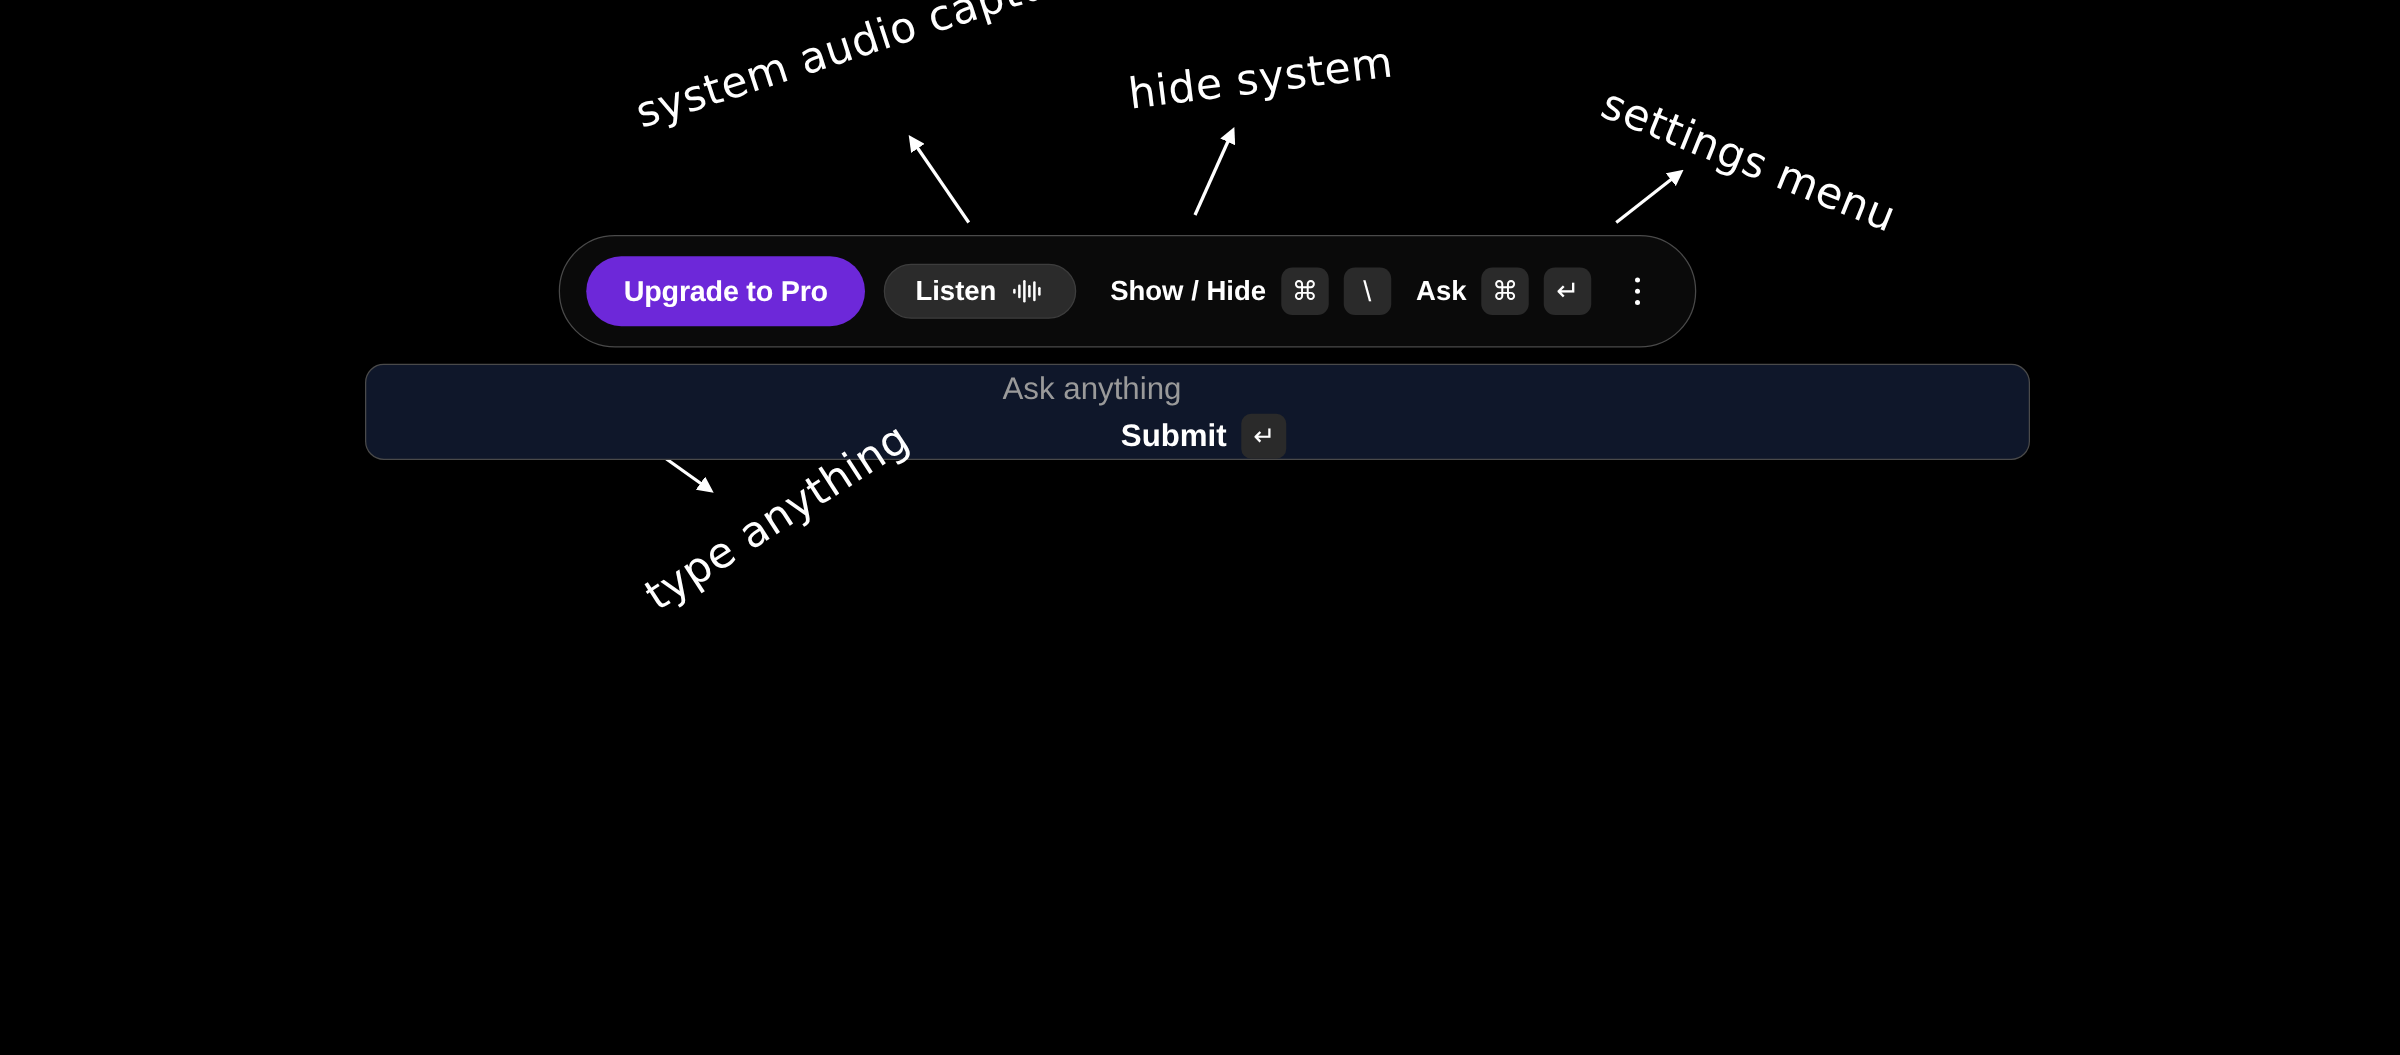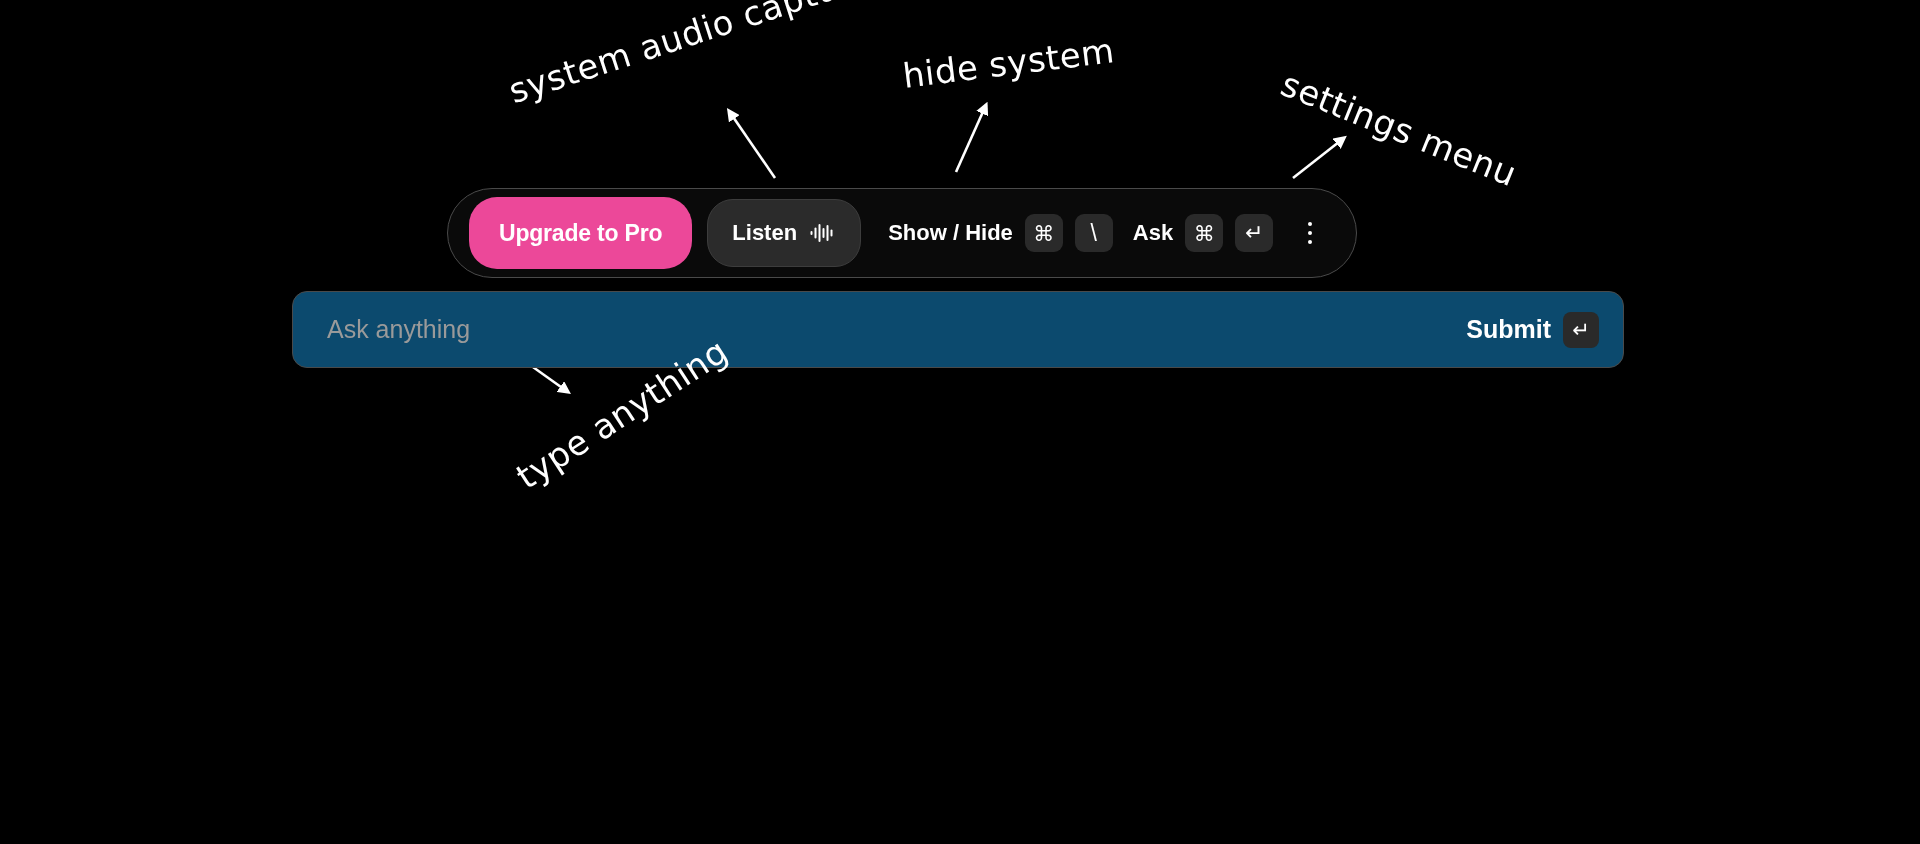--- a/index.html
+++ b/index.html
@@ -30,40 +30,40 @@
     display: flex;
     align-items: center;
     padding: 0 28px 0 21px;
     gap: 0;
   }
 
   .upgrade-btn {
     display: flex;
     align-items: center;
     justify-content: center;
-    height: 72px;
+    height: 56px;
     padding: 0 30px;
-    background: #ec4899;
+    background: #6d28d9;
     border: none;
     border-radius: 28px;
     color: #ffffff;
     font-size: 23px;
     font-weight: bold;
     font-family: "Liberation Sans", sans-serif;
     letter-spacing: -0.2px;
     cursor: pointer;
     white-space: nowrap;
   }
 
   .listen-btn {
     display: flex;
     align-items: center;
     justify-content: center;
     gap: 13px;
-    height: 68px;
+    height: 44px;
     margin-left: 15px;
     padding: 0 24px;
     background: #2b2b2b;
     border: 1px solid #3d3d3d;
     border-radius: 26px;
     color: #ffffff;
     font-size: 22px;
     font-weight: bold;
     font-family: "Liberation Sans", sans-serif;
     cursor: pointer;
@@ -131,27 +131,28 @@
   }
 
   
   #askbar {
     position: absolute;
     left: 292px;
     top: 291px;
     width: 1332px;
     height: 77px;
     box-sizing: border-box;
-    background: #0c4a6e;
+    background: #0f172a;
     border: 1.3px solid #4a4a4a;
     border-radius: 15px;
     display: flex;
     align-items: center;
     justify-content: space-between;
     padding: 0 24px 0 34px;
+    flex-direction: column;
   }
 
   .ask-placeholder {
     color: #9a9a9a;
     font-size: 25px;
     font-family: "Liberation Sans", sans-serif;
     background: transparent;
     border: none;
     outline: none;
     flex: 1;

